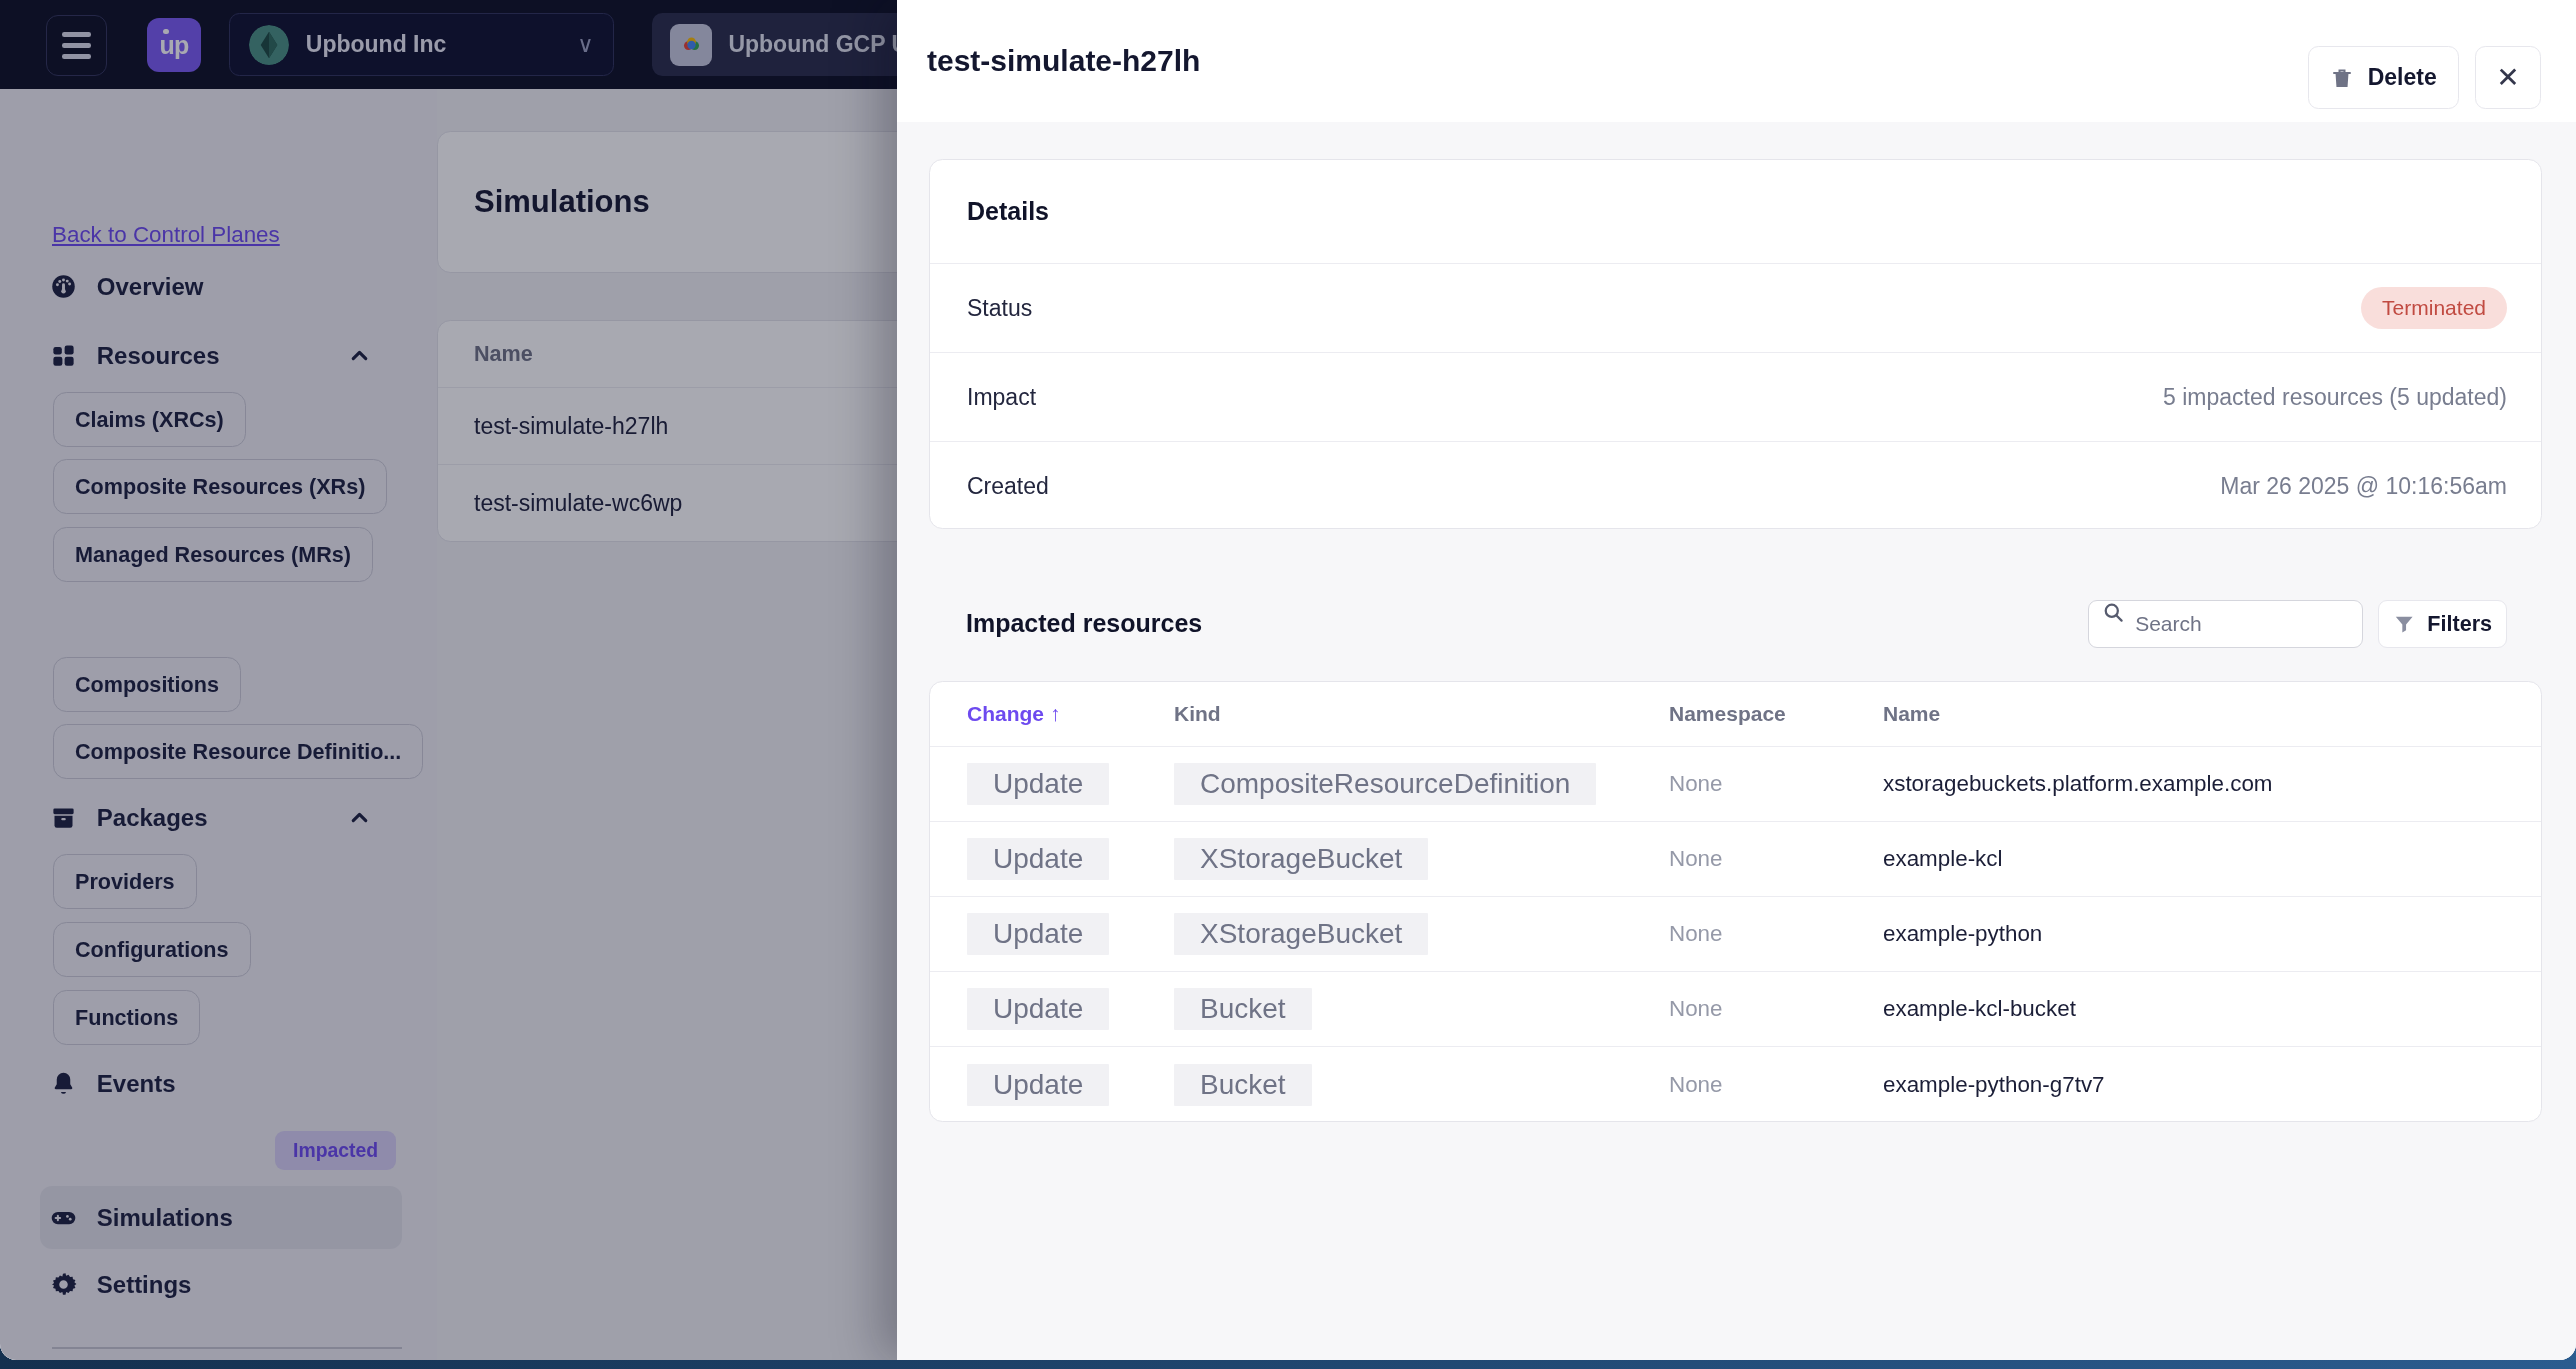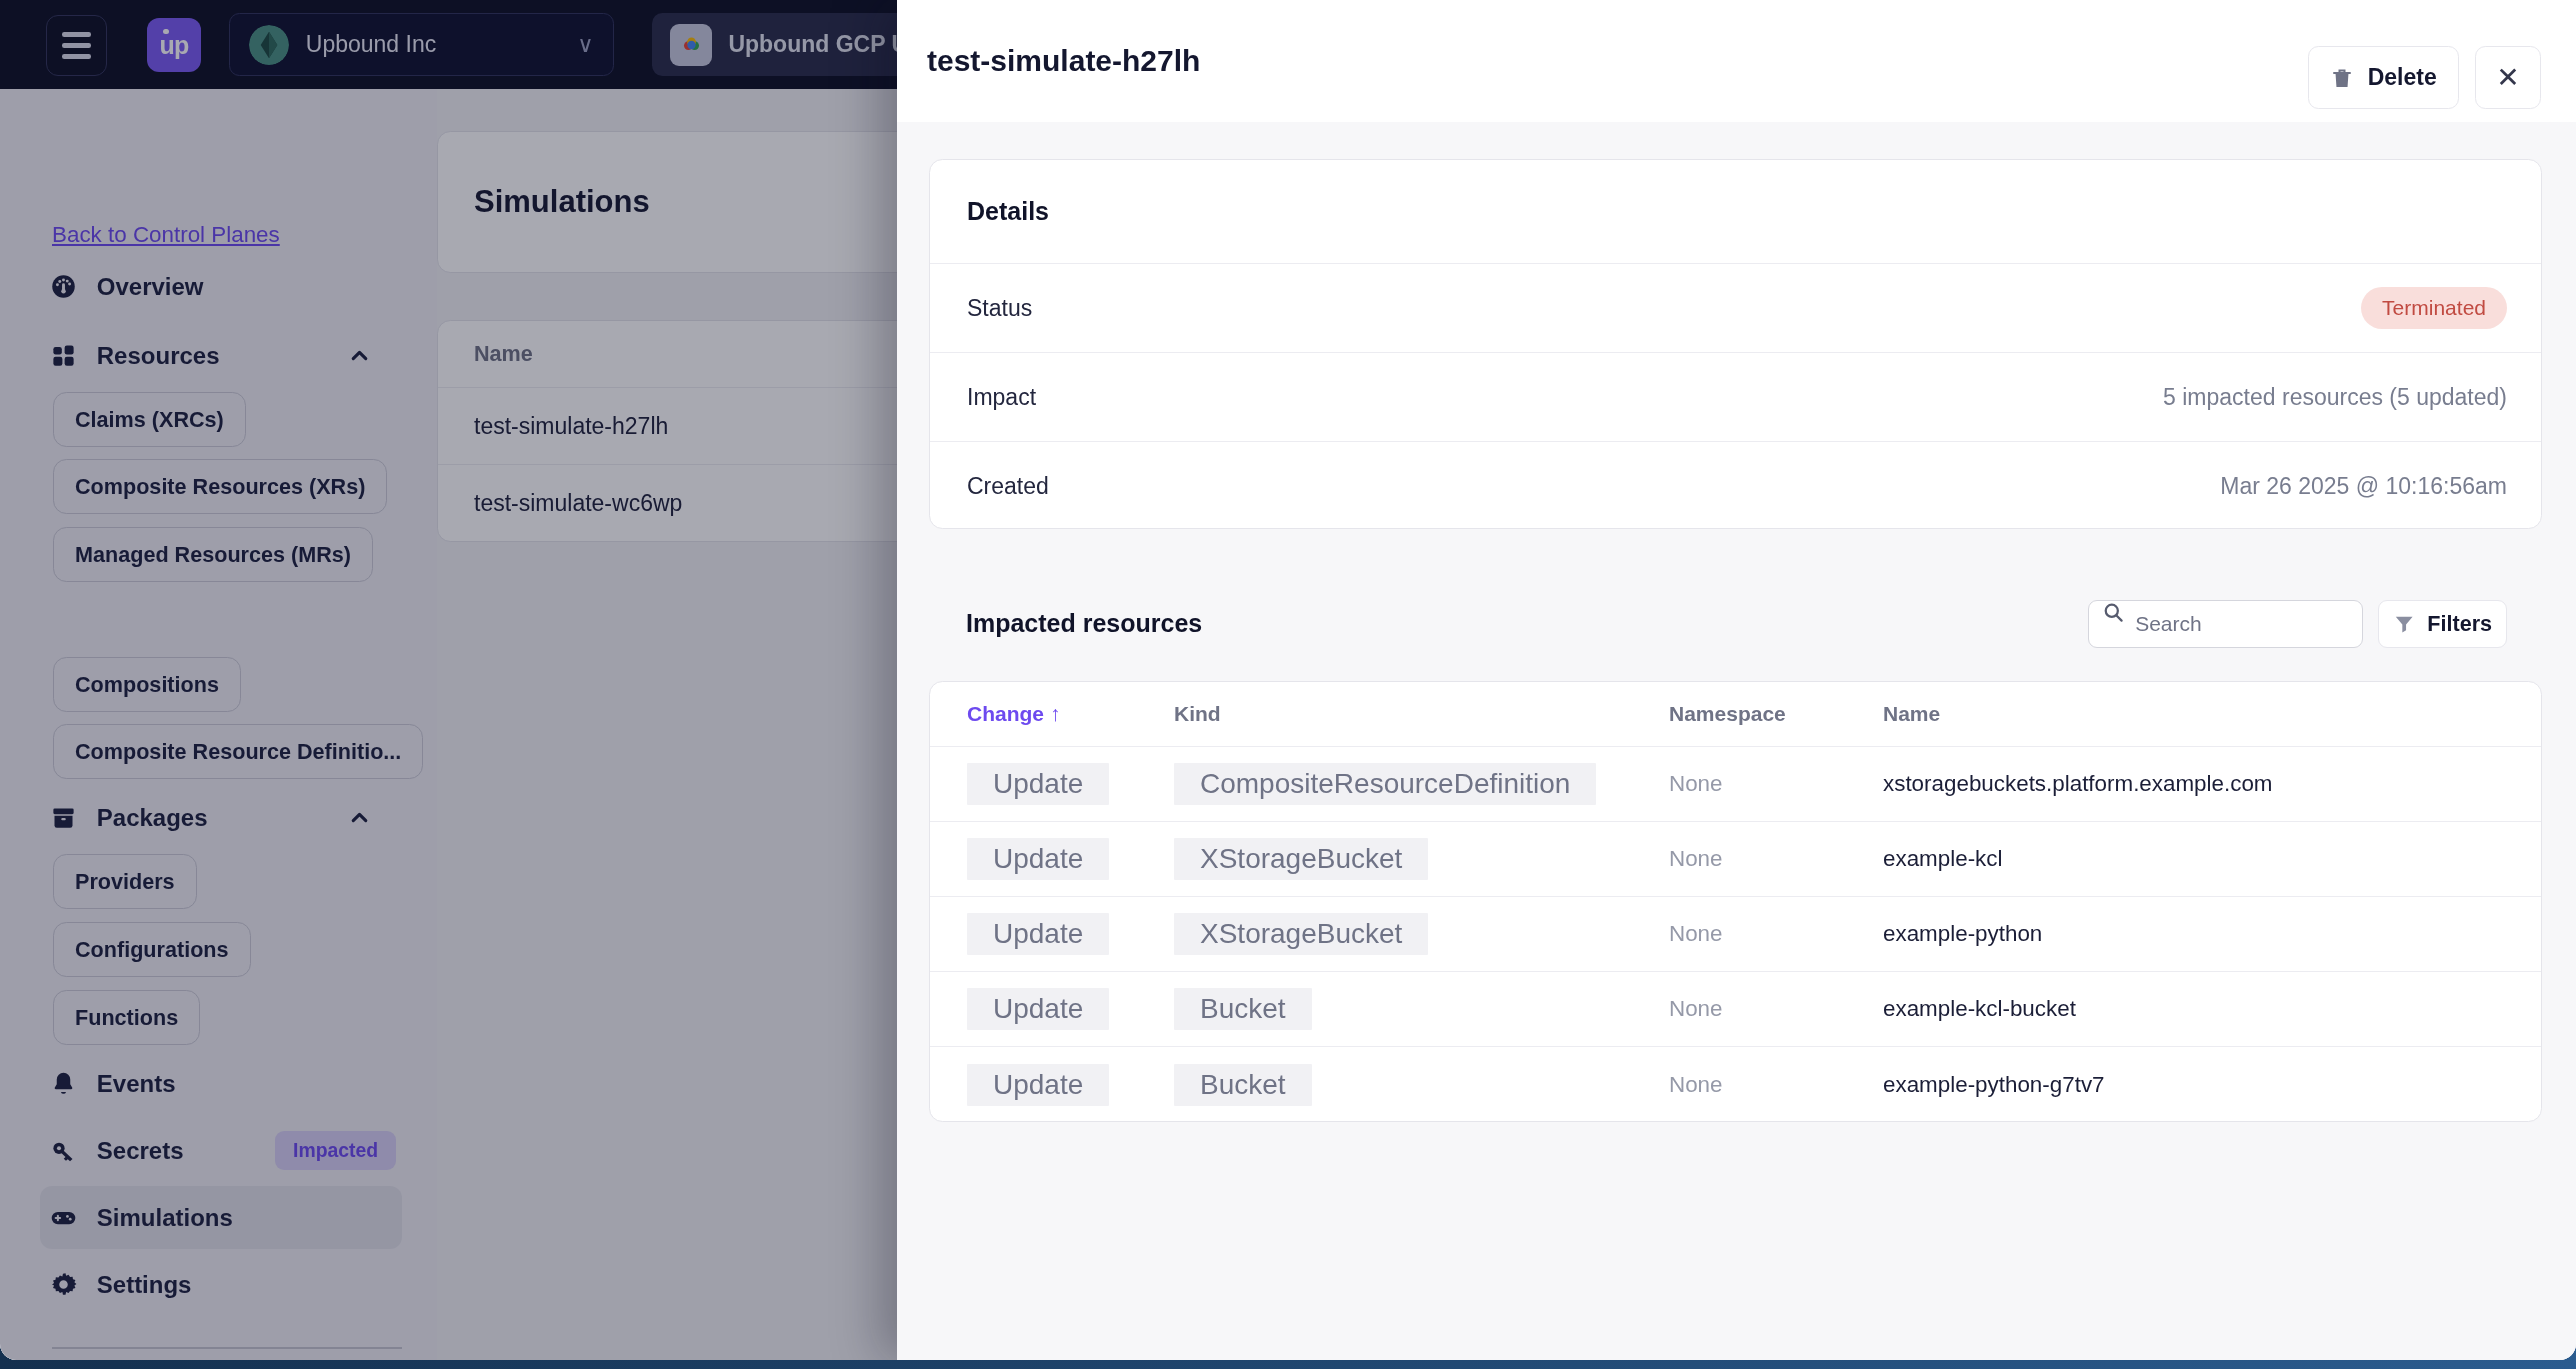--- a/index.html
+++ b/index.html
@@ -13,21 +13,21 @@
   .topbar { position:absolute; left:0; top:0; width:100%; height:89px; background:#0d1024; z-index:1; }
   .hamburger { position:absolute; left:46px; top:15px; width:61px; height:61px; border:1.5px solid #32355b;
     border-radius:12px; display:flex; flex-direction:column; justify-content:center; gap:6.7px; padding:0 15px; cursor:pointer; }
   .hamburger i { display:block; height:4.5px; background:#d9dbe9; border-radius:2.2px; }
   .logo { position:absolute; left:147px; top:18px; width:54px; height:54px; background:#7b5bf2; border-radius:12px;
     display:flex; align-items:center; justify-content:center; color:#fff; font-size:25px; font-weight:bold; letter-spacing:-0.7px; }
   .logo .logo-dot { position:absolute; top:11.2px; left:16.4px; width:5.2px; height:5.2px; background:#fff; border-radius:50%; }
   .org-select { position:absolute; left:229px; top:13.4px; width:385px; height:63px; border:1.5px solid #30335c;
     background:#0f1230; border-radius:10.4px; display:flex; align-items:center; padding:0 19.4px; gap:16.4px; cursor:pointer; }
   .org-avatar { width:40px; height:40px; border-radius:50%; overflow:hidden; flex:0 0 auto; }
-  .org-label { color:#e9eaf5; font-size:23px; font-weight:normal; }
+  .org-label { color:#e9eaf5; font-size:23px; font-weight:bold; }
   .org-chevron { margin-left:auto; color:#9da2c0; font-size:22.4px; }
   .gcp-tab { position:absolute; left:652px; top:13.4px; width:388px; height:63px; background:#292c4a; border-radius:10.4px;
     display:flex; align-items:center; padding:0 18px; gap:16.4px; overflow:hidden; cursor:pointer; }
   .gcp-icon { width:42px; height:42px; border-radius:9px; background:#c7cade; display:flex; align-items:center; justify-content:center; flex:0 0 auto; }
   .gcp-label { color:#e2e4f0; font-size:23px; font-weight:bold; white-space:nowrap; }
 
   
   .sidebar { position:absolute; left:0; top:89px; width:437px; bottom:0; background:#efeef4; z-index:1; }
   .back-link { position:absolute; left:52px; top:133px; font-size:22.4px; color:#6d4aef; text-decoration:underline; cursor:pointer; }
   .nav-item { position:absolute; left:40px; width:362px; height:63px; border-radius:12px;
@@ -216,30 +216,20 @@
     <div class="nav-item" style="top:963px">
       <span class="nav-ico">
         <svg viewBox="0 0 24 24" fill="currentColor">
             <path d="M12 2.5a6 6 0 0 0-6 6v4.2l-1.7 2.8c-.4.7.1 1.5.9 1.5h13.6c.8 0 1.3-.8.9-1.5L18 12.7V8.5a6 6 0 0 0-6-6z"></path>
             <path d="M9.7 19.5a2.4 2.4 0 0 0 4.6 0z"></path>
           </svg>
       </span>
       <span class="nav-label">Events</span>
     </div>
 
-    <div class="nav-item" style="top:1030px">
-      <span class="nav-ico">
-        <svg viewBox="0 0 24 24" fill="currentColor">
-            <circle cx="8" cy="10" r="5"></circle>
-            <circle cx="8" cy="10" r="1.8" fill="#efeef4"></circle>
-            <path d="M11.5 11.5l8.5 8-2.2 2.1-2-1.9-1.6 1.5-2-1.9 1.6-1.5-4-3.8z"></path>
-          </svg>
-      </span>
-      <span class="nav-label">Secrets</span>
-    </div>
     <div class="preview-badge">Impacted</div>
 
     <div class="nav-item active" style="top:1097px">
       <span class="nav-ico">
         <svg viewBox="0 0 24 24">
             <rect x="1.5" y="7" width="21" height="11" rx="5.5" fill="currentColor"></rect>
             <g stroke="#efeef4" stroke-width="1.8" stroke-linecap="round">
               <line x1="7" y1="10.5" x2="7" y2="14.5"></line>
               <line x1="5" y1="12.5" x2="9" y2="12.5"></line>
             </g>

